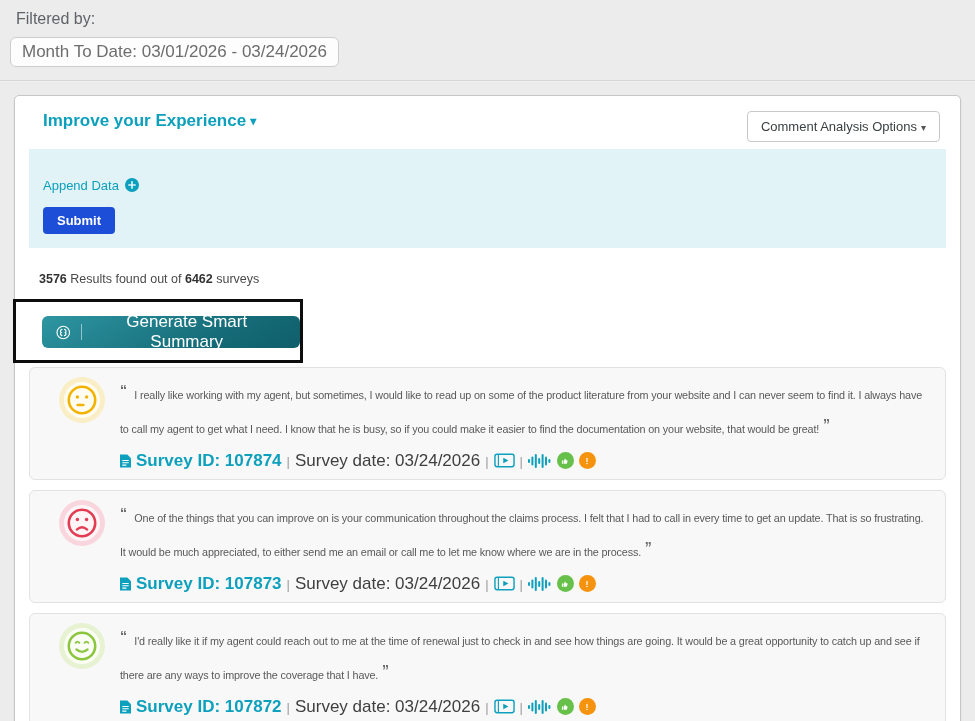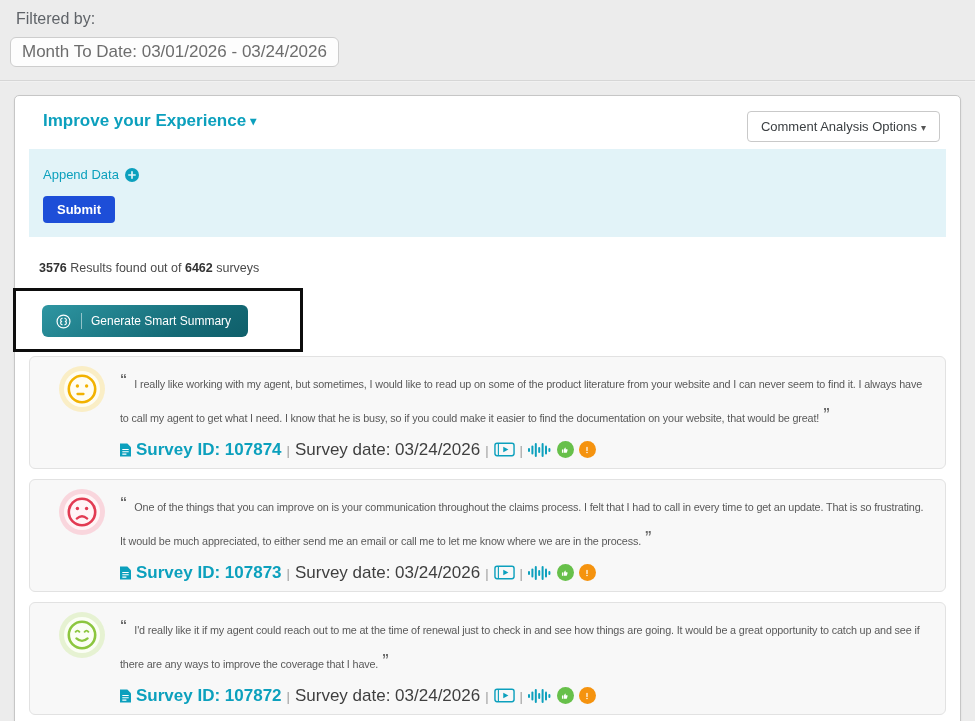--- a/index.html
+++ b/index.html
@@ -44,21 +44,21 @@
   .kw-row { display:flex; align-items:center; }
   .kw-label { font-size:13px; font-weight:bold; color:#2f2f2f; margin-right:13px; }
   .kw-input-wrap { position:relative; width:212px; height:27px; }
   .kw-input-wrap svg { position:absolute; left:7px; top:6px; }
   .kw-input {
     width:100%; height:100%; border:1px solid #c5c5c5; border-radius:4px;
     padding:0 8px 0 28px; font-size:12px; color:#333; background:#fff; outline:none;
     font-family:"Liberation Sans", sans-serif;
   }
   .reset-link { margin-left:15px; font-size:13px; font-weight:bold; color:#0ca0bd; text-decoration:none; cursor:pointer; }
-  .append-row { margin-top:6px; display:flex; align-items:flex-end; gap:6px; }
+  .append-row { margin-top:17px; display:flex; align-items:flex-start; gap:6px; }
   .append-link { font-size:13px; color:#0ca0bd; text-decoration:none; cursor:pointer; }
   .submit-btn {
     margin-top:14px; display:inline-block; background:#1d4ed8; color:#fff;
     border:none; border-radius:4px; padding:6px 14px; font-size:13px; font-weight:bold;
     cursor:pointer; font-family:"Liberation Sans", sans-serif;
   }
 
   
   .results-line { margin:24px 0 0 24px; font-size:12.5px; color:#4a4a4a; }
   .results-line b { color:#333; }
@@ -66,21 +66,21 @@
   
   .highlight-box {
     margin-top:13px; margin-left:-2px; width:290px; height:64px;
     border:3px solid #0d0d0d; position:relative;
   }
   .smart-btn {
     position:absolute; left:26px; top:14px; height:32px;
     display:inline-flex; align-items:center; gap:9px; padding:0 17px 0 13px;
     border:none; border-radius:6px; cursor:pointer;
     background:linear-gradient(150deg,#2e96a2 0%, #146a76 70%, #0f5f6a 100%);
-    color:#fff; font-size:12px; font-family:"Liberation Sans", sans-serif;
+    color:#fff; font-size:17px; font-family:"Liberation Sans", sans-serif;
   }
   .smart-btn .vsep { width:1px; height:16px; background:rgba(255,255,255,.5); }
 
   
   .cards { margin:4px 14px 0; }
   .card {
     background:#f8f8f8; border:1px solid #e2e2e2; border-radius:6px;
     display:flex; padding:10px 18px 10px 14px; margin-bottom:10px;
   }
   .face-col { width:76px; flex:none; display:flex; justify-content:center; padding-top:4px; }

